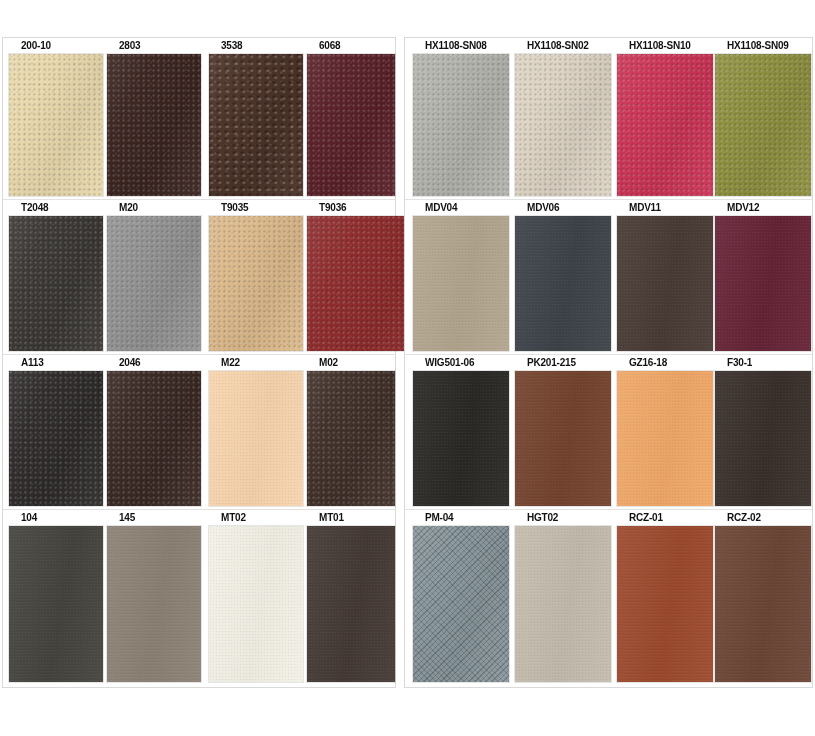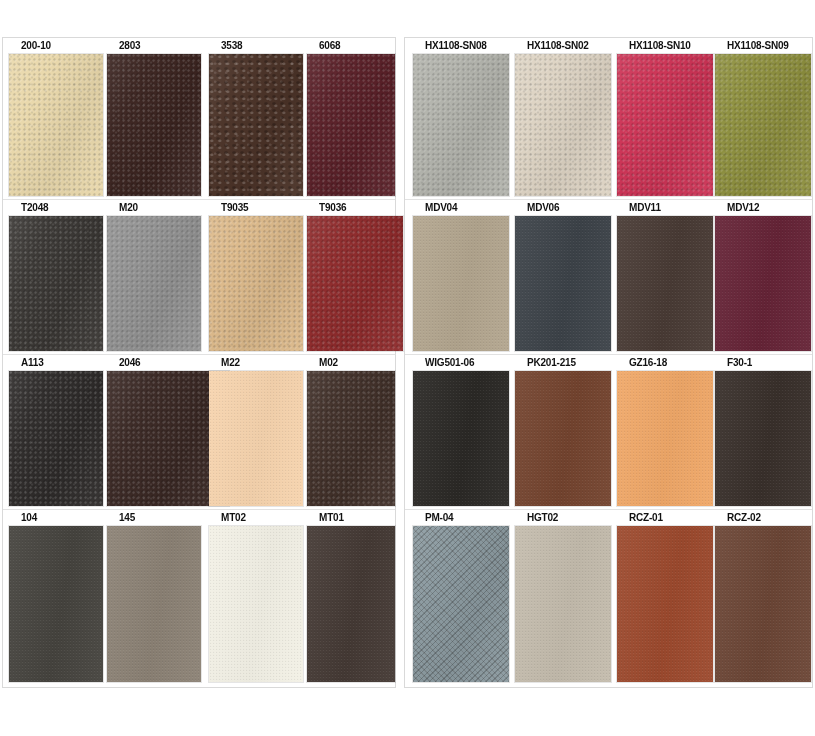--- a/index.html
+++ b/index.html
@@ -182,37 +182,37 @@
             <div class="sheen"></div>
           </div>
         </div>
         <div class="cell" style="left: 206px; width: 94px;">
           <div class="cell-label">T9035</div>
           <div class="swatch" style="background: rgb(220, 185, 138);">
             <div class="grain"></div>
             <div class="sheen"></div>
           </div>
         </div>
-        <div class="cell" style="left: 304px; width: 96px;">
+        <div class="cell" style="left: 304px; width: 96px; padding-left: 37px;">
           <div class="cell-label">T9036</div>
           <div class="swatch" style="background: rgb(142, 42, 43);">
             <div class="grain"></div>
             <div class="sheen"></div>
           </div>
         </div>
       </div>
       <div class="swatch-row" style="top: 317px; height: 155px;">
         <div class="cell" style="left: 6px; width: 94px;">
           <div class="cell-label">A113</div>
           <div class="swatch" style="background: rgb(46, 43, 42);">
             <div class="grain"></div>
             <div class="sheen"></div>
           </div>
         </div>
-        <div class="cell" style="left: 104px; width: 94px; padding-left: 28px;">
+        <div class="cell" style="left: 104px; width: 94px;">
           <div class="cell-label">2046</div>
           <div class="swatch" style="background: rgb(58, 40, 36);">
             <div class="grain"></div>
             <div class="sheen"></div>
           </div>
         </div>
         <div class="cell" style="left: 206px; width: 94px;">
           <div class="cell-label">M22</div>
           <div class="swatch fine" style="background: rgb(247, 212, 174);">
             <div class="grain"></div>

